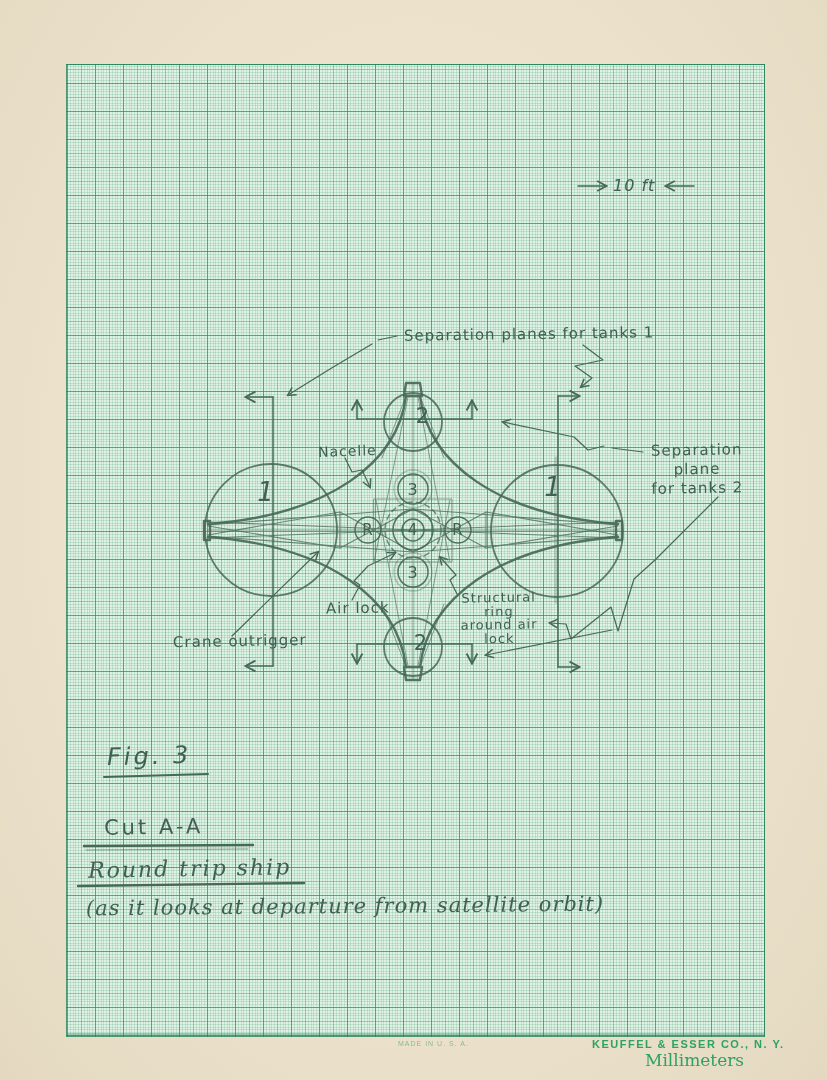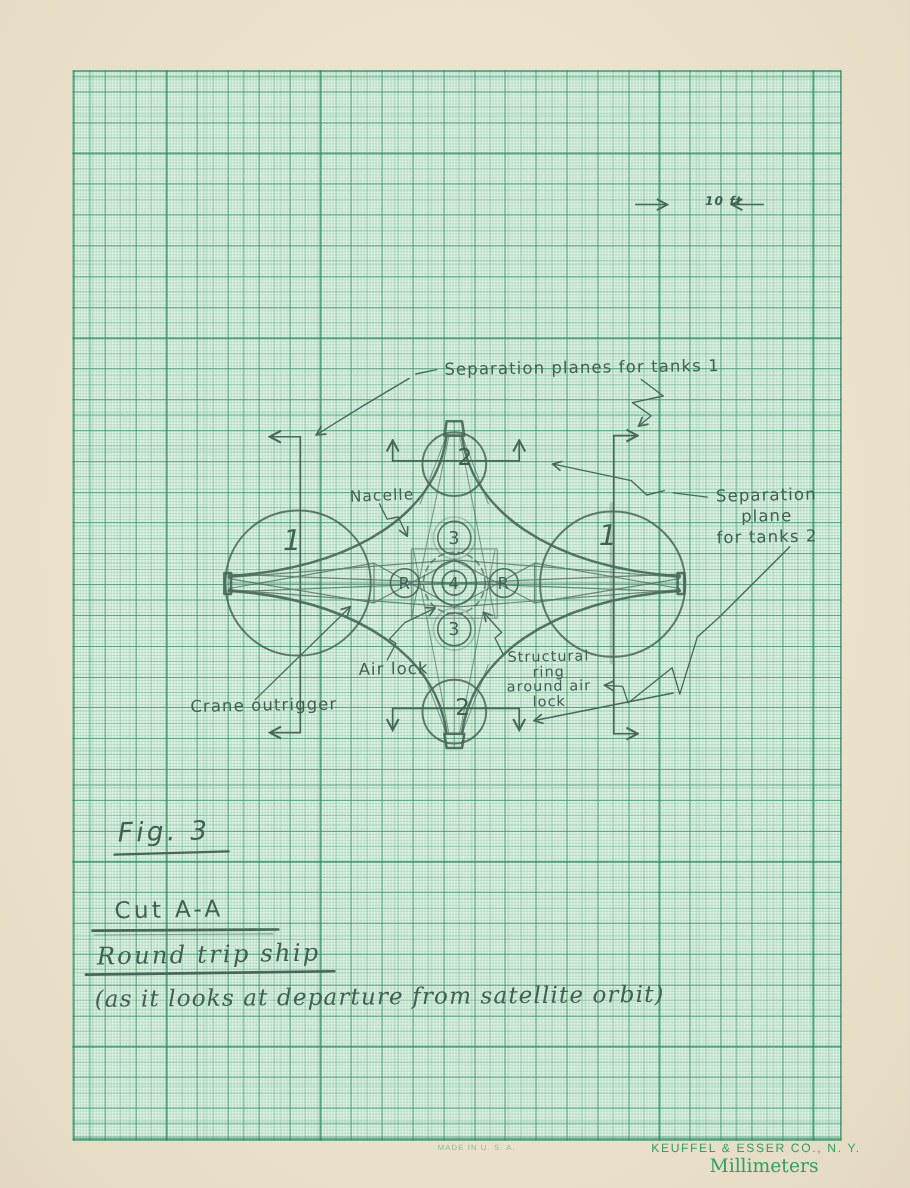--- a/index.html
+++ b/index.html
@@ -134,21 +134,21 @@
 
       <g stroke-width="2">
         <path d="M104,777 L208,774"></path>
         <path d="M84,846 L253,845" stroke-width="2.4"></path>
         <path d="M86,850 L248,849" stroke-width="1" opacity="0.6"></path>
         <path d="M78,886 L304,883" stroke-width="2.4"></path>
       </g>
     </g>
   </svg>
 
-  <div class="hand" style="left:641px;top:176px;font-size:11px;font-style:italic;font-weight:bold;">10 ft</div>
+  <div class="hand" style="left:613px;top:176px;font-size:16px;font-style:italic;">10 ft</div>
 
   <div class="hand" style="left:404px;top:325px;font-size:15px;transform:rotate(-0.8deg);">Separation planes for tanks 1</div>
 
   <div class="hand blockc" style="left:641px;top:441px;width:112px;font-size:15px;line-height:19px;transform:rotate(-1deg);">
     <div>Separation</div>
     <div>plane</div>
     <div>for tanks 2</div>
   </div>
 
   <div class="hand" style="left:318px;top:443px;font-size:14px;transform:rotate(-2deg);">Nacelle</div>
@@ -172,16 +172,16 @@
   <div class="hand ctr" style="left:413px;top:530px;font-size:15px;">4</div>
   <div class="hand ctr" style="left:368px;top:530px;font-size:15px;">R</div>
   <div class="hand ctr" style="left:458px;top:530px;font-size:15px;">R</div>
 
   <div class="hand" style="left:107px;top:742px;font-size:24px;font-style:italic;letter-spacing:3px;transform:rotate(-1.5deg);">Fig. 3</div>
   <div class="hand" style="left:104px;top:815px;font-size:21px;letter-spacing:3px;transform:rotate(-1deg);">Cut A-A</div>
   <div class="hand cursive" style="left:88px;top:856px;font-size:22px;letter-spacing:2px;transform:rotate(-1deg);">Round trip ship</div>
   <div class="hand cursive" style="left:86px;top:894px;font-size:21px;letter-spacing:1px;transform:rotate(-0.5deg);">(as it looks at departure from satellite orbit)</div>
 
   <div class="print" style="left:398px;top:1040px;font-size:7px;letter-spacing:1px;opacity:0.55;">MADE IN U. S. A.</div>
-  <div class="print" style="left:592px;top:1038px;font-size:11px;font-weight:normal;letter-spacing:1.5px;">KEUFFEL &amp; ESSER CO., N. Y.</div>
+  <div class="print" style="left:592px;top:1038px;font-size:11px;font-weight:bold;letter-spacing:1.5px;">KEUFFEL &amp; ESSER CO., N. Y.</div>
   <div class="print" style="left:645px;top:1050px;font-size:17px;font-family:'DejaVu Serif',serif;">Millimeters</div>
 
 </div>
 
 </body></html>

